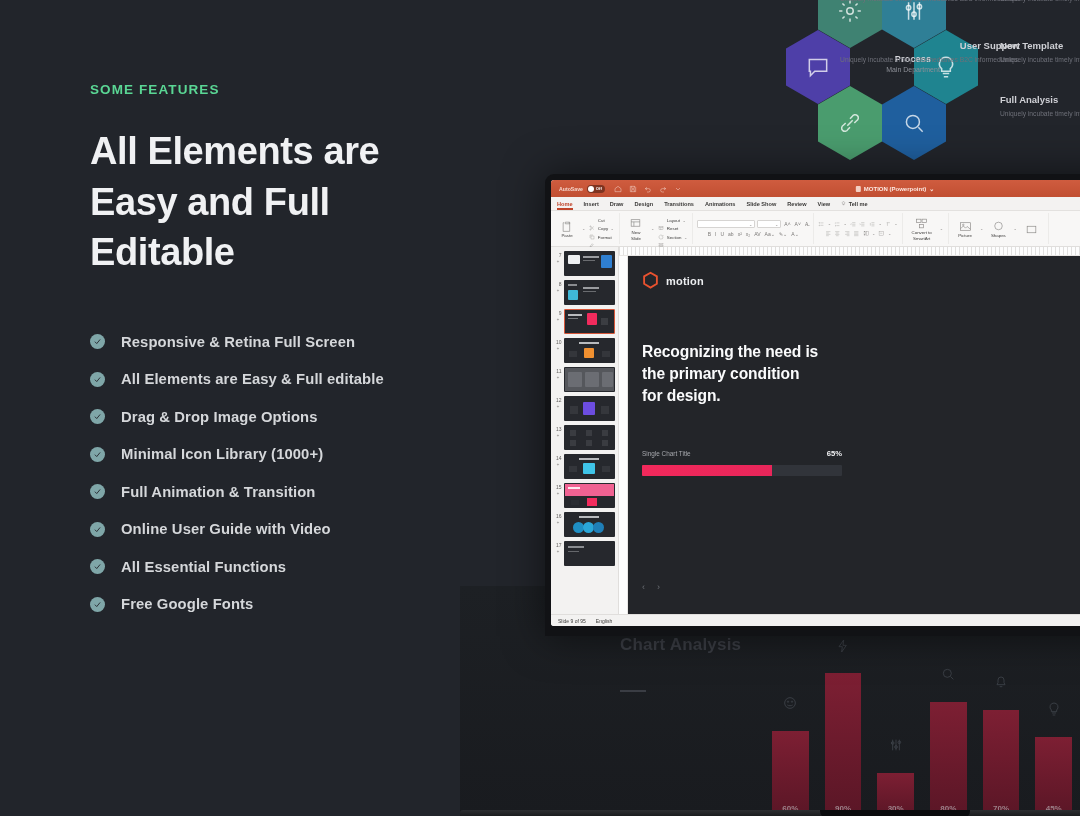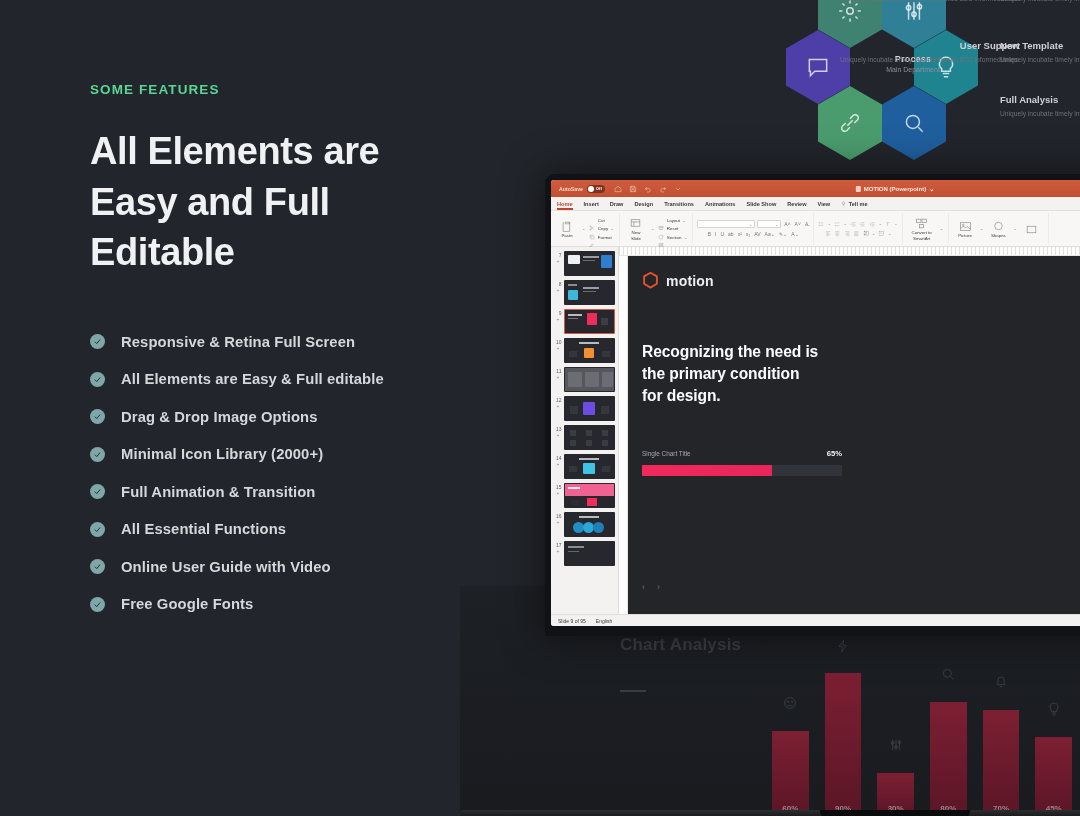--- a/index.html
+++ b/index.html
@@ -131,21 +131,21 @@
   .canvas-wrap { flex:1; display:flex; flex-direction:column; background:#fff; overflow:hidden; }
   .hruler { height:9px; background:#fdfdfd; border-bottom:1px solid #e8e6e4; position:relative; overflow:hidden; }
   .hruler .ticks { position:absolute; inset:0; background:repeating-linear-gradient(90deg,#c9c7c5 0 0.6px,transparent 0.6px 4px); opacity:.55; }
   .slide-area { flex:1; display:flex; background:#fff; overflow:hidden; }
   .vruler { width:9px; background:#fdfdfd; border-right:1px solid #e8e6e4; }
   .slide {
     flex:1; background:#232529; position:relative; overflow:hidden;
   }
   .s-logo { position:absolute; left:14px; top:15px; display:flex; align-items:center; gap:7px; }
   .s-logo .hexlogo { width:17px; height:19px; }
-  .s-logo .ltext { font-size:14px; font-weight:700; color:#eceef0; letter-spacing:.2px; }
+  .s-logo .ltext { font-size:11px; font-weight:700; color:#eceef0; letter-spacing:.2px; }
   .s-head { position:absolute; left:14px; top:85px; font-size:15.6px; font-weight:700;
             line-height:1.42; color:#fafbfc; letter-spacing:-.1px; }
   .s-chart { position:absolute; left:14px; top:193px; width:200px; }
   .s-chart .row { display:flex; justify-content:space-between; align-items:baseline; margin-bottom:7px; }
   .s-chart .ct { font-size:6.4px; color:#a6a8ad; }
   .s-chart .cv { font-size:7.6px; font-weight:700; color:#f2f3f5; }
   .s-track { height:11px; background:#31343a; border-radius:1px; overflow:hidden; }
   .s-fill { height:100%; background:linear-gradient(90deg,#f2295b 0%,#e8265a 100%); }
   .s-nav { position:absolute; left:14px; bottom:22px; display:flex; gap:12px; }
   .s-nav span { font-size:9px; color:#6d7076; }
@@ -331,45 +331,45 @@
             </svg>
           </span>
           <span class="ftxt">Drag &amp; Drop Image Options</span>
         </div>
         <div class="feat">
           <span class="chk">
             <svg viewBox="0 0 24 24">
               <path d="M5 12.5l5 5 9-11"></path>
             </svg>
           </span>
-          <span class="ftxt">Minimal Icon Library (2000+)</span>
+          <span class="ftxt">Minimal Icon Library (1000+)</span>
         </div>
         <div class="feat">
           <span class="chk">
             <svg viewBox="0 0 24 24">
               <path d="M5 12.5l5 5 9-11"></path>
             </svg>
           </span>
           <span class="ftxt">Full Animation &amp; Transition</span>
         </div>
         <div class="feat">
           <span class="chk">
             <svg viewBox="0 0 24 24">
               <path d="M5 12.5l5 5 9-11"></path>
             </svg>
           </span>
-          <span class="ftxt">All Essential Functions</span>
+          <span class="ftxt">Online User Guide with Video</span>
         </div>
         <div class="feat">
           <span class="chk">
             <svg viewBox="0 0 24 24">
               <path d="M5 12.5l5 5 9-11"></path>
             </svg>
           </span>
-          <span class="ftxt">Online User Guide with Video</span>
+          <span class="ftxt">All Essential Functions</span>
         </div>
         <div class="feat">
           <span class="chk">
             <svg viewBox="0 0 24 24">
               <path d="M5 12.5l5 5 9-11"></path>
             </svg>
           </span>
           <span class="ftxt">Free Google Fonts</span>
         </div>
       </div>

